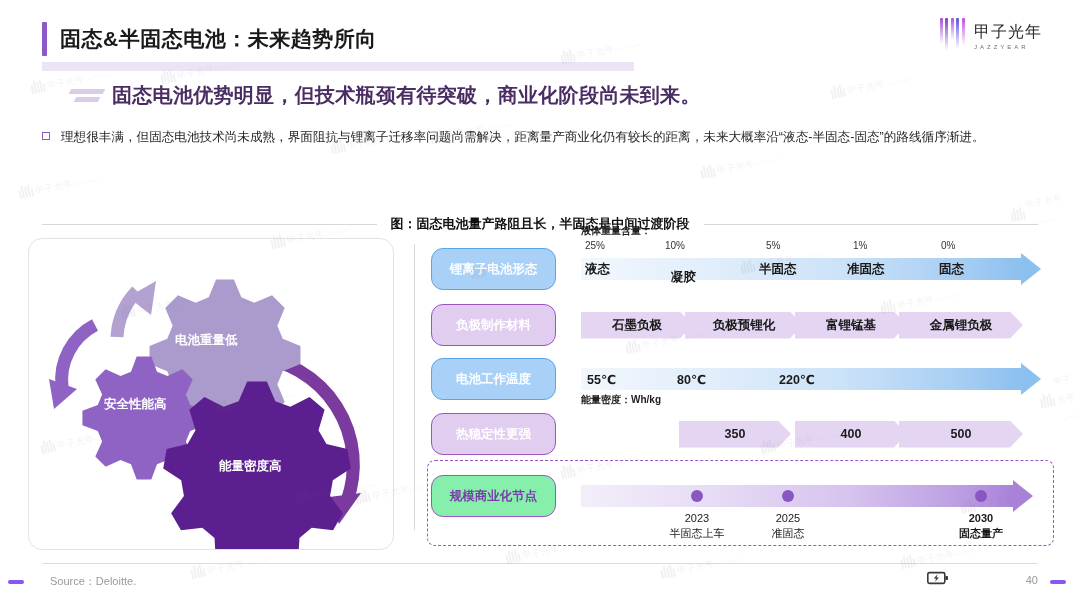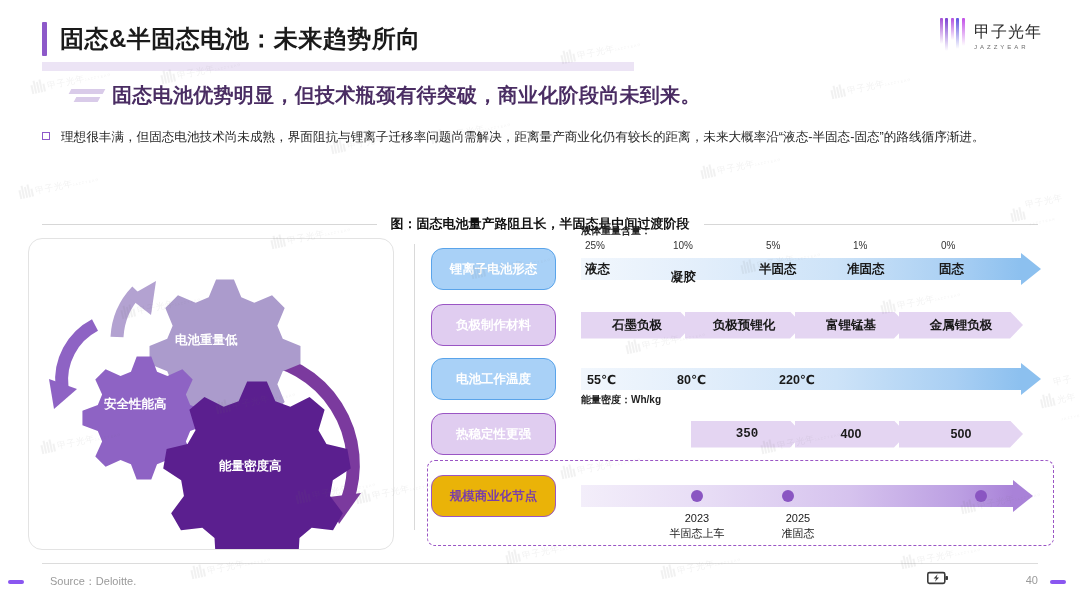--- a/index.html
+++ b/index.html
@@ -23,21 +23,21 @@
   .wm .bars i:nth-child(3){height:11px}
   .wm .bars i:nth-child(4){height:13px}
   .wm .bars i:nth-child(5){height:8px}
   .wm .wt { font-size:9px; color:#6a6a6a; letter-spacing:.4px; line-height:1; }
   .wm .ws { font-size:3.4px; color:#6a6a6a; letter-spacing:1.2px; line-height:1; }
 
   
   .title-row { position:absolute; left:42px; top:22px; display:flex; align-items:center; }
   .title-bar { width:5px; height:34px; background:#8d59c9; border-radius:1px; }
   .title-text {
-    font-size:24px; font-weight:bold; color:#1a1a1a; letter-spacing:.5px;
+    font-size:21px; font-weight:bold; color:#1a1a1a; letter-spacing:.5px;
     padding-left:13px; white-space:nowrap;
   }
   .title-underline {
     position:absolute; left:42px; top:62px; width:592px; height:9px;
     background:#ece4f5;
   }
 
   .logo { position:absolute; right:38px; top:18px; display:flex; align-items:flex-end; gap:9px; }
   .logo-bars { display:flex; gap:2.6px; align-items:flex-start; height:34px; }
   .logo-bars span { width:3px; border-radius:1px; display:block; }
@@ -100,21 +100,21 @@
   .diagram { position:relative; flex:1 1 auto; }
 
   .row { position:absolute; left:0; display:flex; align-items:center; }
   .pill {
     width:125px; height:42px; border-radius:12px; display:flex;
     align-items:center; justify-content:center; font-size:12.5px; font-weight:bold;
     color:#ffffff; flex:0 0 auto;
   }
   .pill.blue { background:#a9d1f7; border:1.6px solid #5aa4ea; }
   .pill.purple { background:#e0cdf0; border:1.6px solid #9a55c4; }
-  .pill.outline { background:#eab308; border:1.6px solid #9a55c4; color:#7a3ea8;font-family:Liberation Serif, serif; }
+  .pill.outline { background:#86efac; border:1.6px solid #9a55c4; color:#7a3ea8;font-family:Liberation Serif, serif; }
 
   .track { position:relative; margin-left:25px; }
 
   
   .arrow-bar { position:relative; height:22px; }
   .arrow-bar .bar {
     position:absolute; left:0; top:0; height:22px;
     background:linear-gradient(90deg,#f2f7fd 0%, #e2eefb 28%, #cde3f8 58%, #a9cff3 85%, #8cc0ef 100%);
   }
   .arrow-bar .head {
@@ -530,21 +530,21 @@
 
     <div class="row" style="top:10px;">
       <div class="pill blue">锂离子电池形态</div>
       <div class="track" style="width:460px;">
         <div class="cap" style="left:0; top:-34px;">液体重量含量：</div>
         <div class="arrow-bar">
           <div class="bar" style="width:440px;"></div>
           <div class="head" style="left:440px;"></div>
           <div class="tick-row" style="width:440px;">
             <span class="tick" style="left:4px;">25%</span>
-            <span class="tick" style="left:92px;">10%</span>
+            <span class="tick" style="left:84px;">10%</span>
             <span class="tick" style="left:185px;">5%</span>
             <span class="tick" style="left:272px;">1%</span>
             <span class="tick" style="left:360px;">0%</span>
           </div>
           <div class="cell" style="left:4px;">液态</div>
           <div class="cell" style="left:90px;margin-top:8px;">凝胶</div>
           <div class="cell" style="left:178px;">半固态</div>
           <div class="cell" style="left:266px;">准固态</div>
           <div class="cell" style="left:358px;">固态</div>
         </div>
@@ -574,47 +574,51 @@
           <div class="cell" style="left:198px;">220℃</div>
         </div>
       </div>
     </div>
 
     <div class="row" style="top:175px;">
       <div class="pill purple">热稳定性更强</div>
       <div class="track" style="width:460px;">
         <div class="cap" style="left:0; top:-28px;">能量密度：Wh/kg</div>
         <div class="chevrons">
-          <div class="chev" style="left:110px; width:112px;font-family:Liberation Mono, monospace;">350</div>
+          <div class="chev" style="left:98px; width:112px;">350</div>
           <div class="chev" style="left:214px; width:112px;">400</div>
           <div class="chev" style="left:318px; width:124px;">500</div>
         </div>
       </div>
     </div>
 
     <div class="row" style="top:237px;">
       <div class="pill outline">规模商业化节点</div>
       <div class="track" style="width:460px;">
         <div class="tl-wrap">
           <div class="tl-bar" style="width:432px;"></div>
           <div class="tl-head" style="left:432px;"></div>
 
           <div class="tl-dot" style="left:110px;"></div>
           <div class="tl-lbl" style="left:71px;">
             <div>2023</div>
             <div>半固态上车</div>
           </div>
 
           <div class="tl-dot" style="left:201px;"></div>
-          <div class="tl-lbl" style="left:172px;">
+          <div class="tl-lbl" style="left:162px;">
             <div>2025</div>
             <div>准固态</div>
           </div>
 
           <div class="tl-dot" style="left:394px;"></div>
+          <div class="tl-lbl bold" style="left:355px;">
+            <div>2030</div>
+            <div>固态量产</div>
+          </div>
         </div>
       </div>
     </div>
 
   </div>
 </div>
 
 <div class="footer-rule"></div>
 <div class="foot-dash l"></div>
 <div class="foot-dash r"></div>

